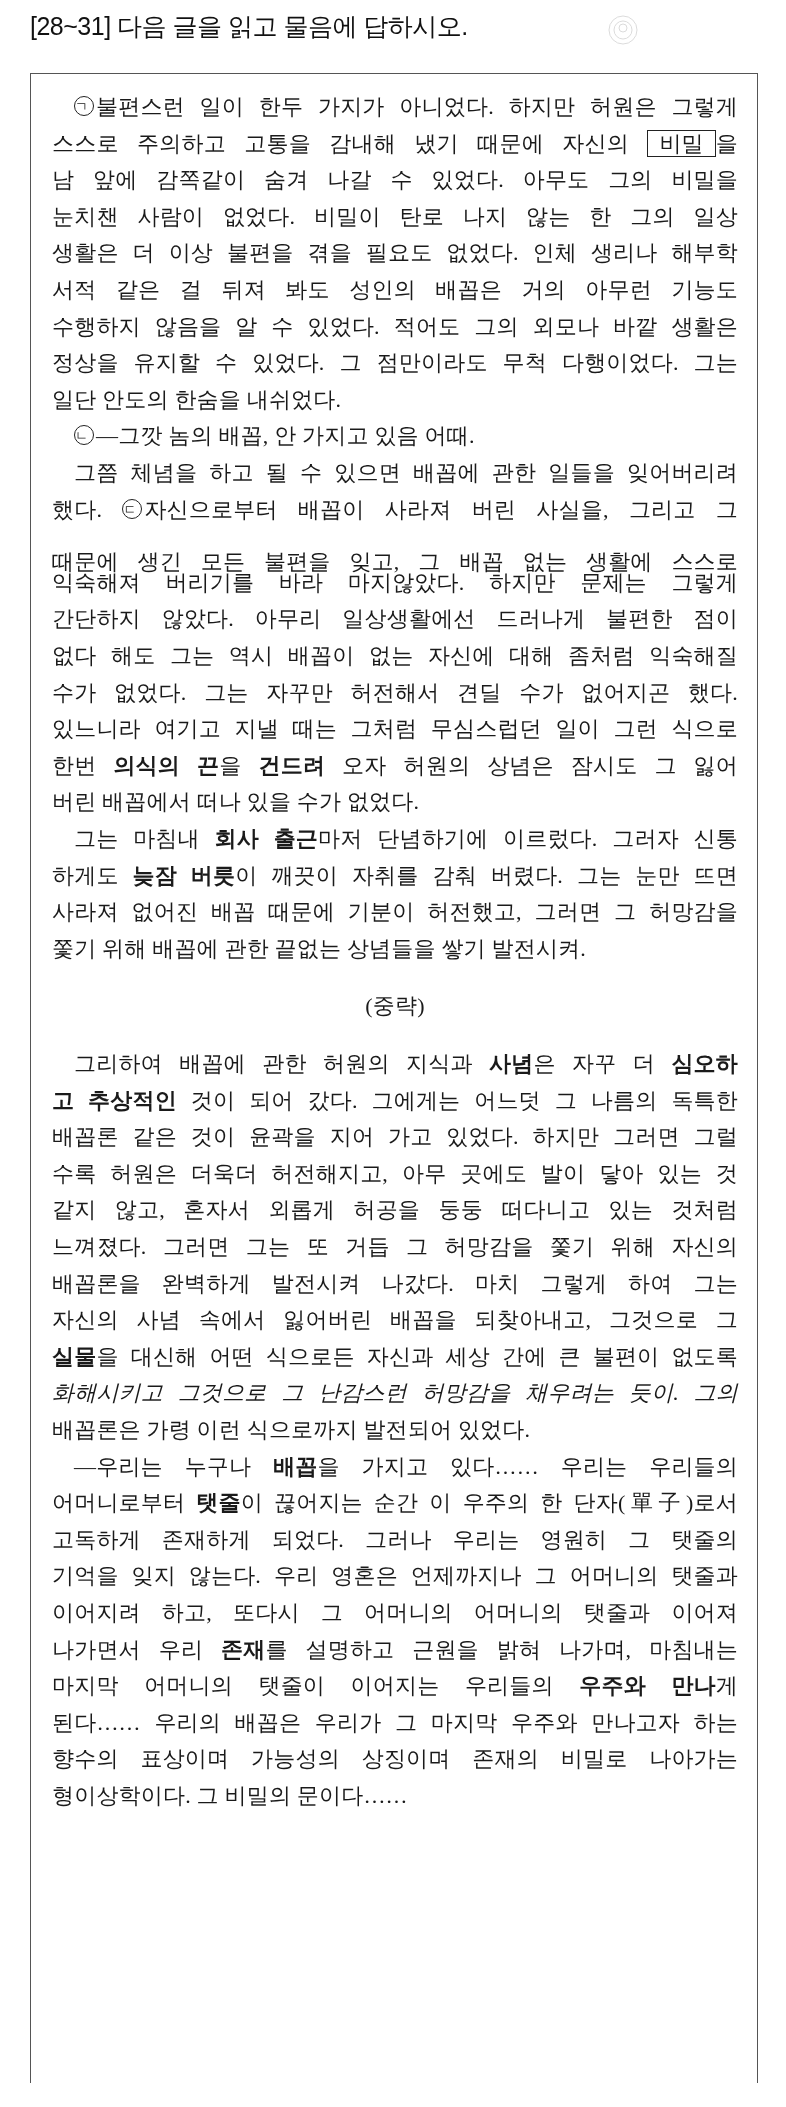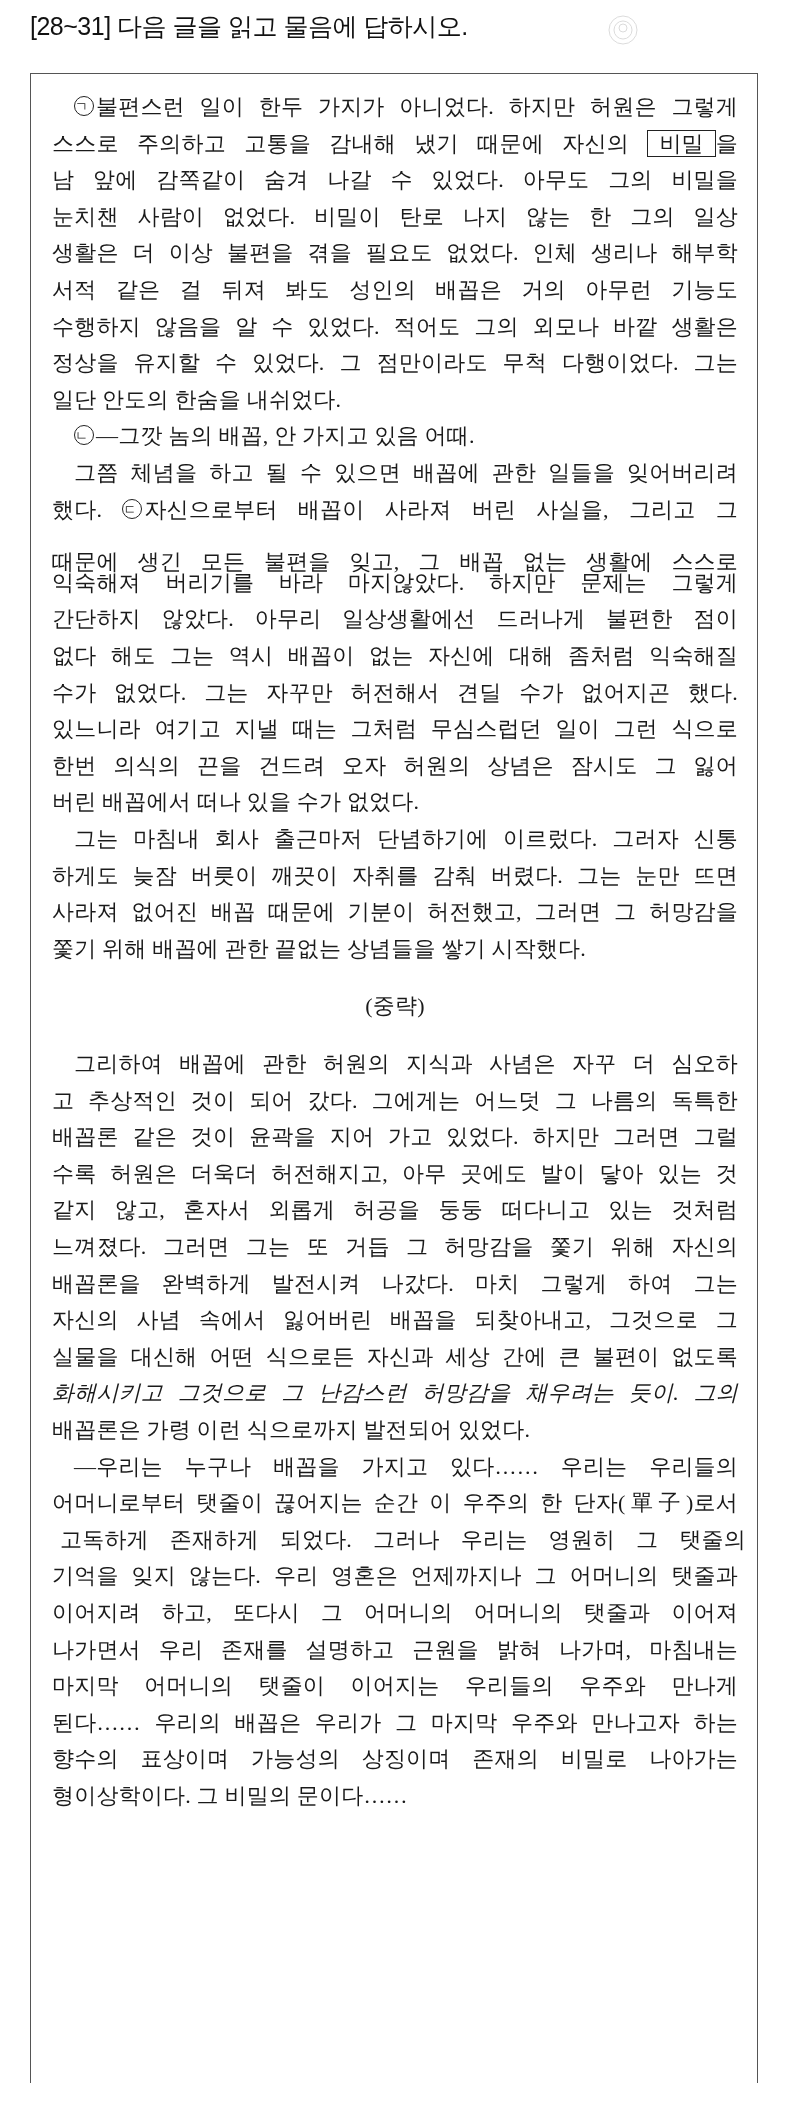--- a/index.html
+++ b/index.html
@@ -28,21 +28,21 @@
   }
   .line {
     position: absolute; left: 52px; width: 686px;
     font-size: 22px; line-height: 30px; height: 30px;
     white-space: nowrap; text-align: justify; text-align-last: justify;
     letter-spacing: 0.2px;
   }
   .line.last { text-align-last: left; }
   .line.center { text-align: center; text-align-last: center; }
   .u { text-underline-offset: 5px; text-decoration-thickness: 1.5px; }
-  .b { font-weight: normal; margin-top: 24px; }
+  .b { font-weight: bold; margin-top: 24px; }
   .boxed { border: 1.5px solid #222; padding: 0 11px; }
   .marker {
     display: inline-block; width: 20px; height: 20px; border: 1.3px solid #222; border-radius: 50%;
     font-size: 13px; line-height: 19px; text-align: center; vertical-align: 3px; margin-right: 2px;
     font-family: "DejaVu Sans", sans-serif; box-sizing: border-box;
   }
 </style>
 </head>
 <body>
 
@@ -75,36 +75,36 @@
     <div class="line" style="top: 567.8px;"><span class="u">익숙해져 버리기를 바라 마지않았다.</span><span class=""> 하지만 문제는 그렇게</span></div>
     <div class="line" style="top: 604.4px;"><span class="">간단하지 않았다. 아무리 일상생활에선 드러나게 불편한 점이</span></div>
     <div class="line" style="top: 641px;"><span class="">없다 해도 그는 역시 배꼽이 없는 자신에 대해 좀처럼 익숙해질</span></div>
     <div class="line" style="top: 677.6px;"><span class="">수가 없었다. 그는 자꾸만 허전해서 견딜 수가 없어지곤 했다.</span></div>
     <div class="line" style="top: 714.2px;"><span class="">있느니라 여기고 지낼 때는 그처럼 무심스럽던 일이 그런 식으로</span></div>
     <div class="line" style="top: 750.8px;"><span class="">한번 </span><span class="b">의식의 끈</span><span class="">을 </span><span class="b">건드려</span><span class=""> 오자 허원의 상념은 잠시도 그 잃어</span></div>
     <div class="line last" style="top: 787.4px;"><span class="">버린 배꼽에서 떠나 있을 수가 없었다.</span></div>
     <div class="line" style="left: 74px; width: 664px; top: 824px;"><span class="">그는 마침내 </span><span class="b">회사 출근</span><span class="">마저 단념하기에 이르렀다. 그러자 신통</span></div>
     <div class="line" style="top: 860.6px;"><span class="">하게도 </span><span class="b">늦잠 버릇</span><span class="">이 깨끗이 자취를 감춰 버렸다. 그는 눈만 뜨면</span></div>
     <div class="line" style="top: 897.2px;"><span class="">사라져 없어진 배꼽 때문에 기분이 허전했고, 그러면 그 허망감을</span></div>
-    <div class="line last" style="top: 933.8px;"><span class="">쫓기 위해 배꼽에 관한 끝없는 상념들을 쌓기 시작했다.</span></div>
+    <div class="line last" style="top: 933.8px;"><span class="">쫓기 위해 배꼽에 관한 끝없는 상념들을 쌓기 발전시켜.</span></div>
     <div class="line center" style="top: 991.4px;">(중략)</div>
     <div class="line" style="left: 74px; width: 664px; top: 1049px;"><span class="">그리하여 배꼽에 관한 허원의 지식과 </span><span class="b">사념</span><span class="">은 자꾸 더 </span><span class="b">심오하</span></div>
     <div class="line" style="top: 1085.6px;"><span class="b">고 추상적인</span><span class=""> 것이 되어 갔다. 그에게는 어느덧 그 나름의 독특한</span></div>
     <div class="line" style="top: 1122.2px;"><span class="">배꼽론 같은 것이 윤곽을 지어 가고 있었다. 하지만 그러면 그럴</span></div>
     <div class="line" style="top: 1158.8px;"><span class="">수록 허원은 더욱더 허전해지고, 아무 곳에도 발이 닿아 있는 것</span></div>
     <div class="line" style="top: 1195.4px;"><span class="">같지 않고, 혼자서 외롭게 허공을 둥둥 떠다니고 있는 것처럼</span></div>
     <div class="line" style="top: 1232px;"><span class="">느껴졌다. 그러면 그는 또 거듭 그 허망감을 쫓기 위해 자신의</span></div>
     <div class="line" style="top: 1268.6px;"><span class="">배꼽론을 완벽하게 발전시켜 나갔다. 마치 그렇게 하여 그는</span></div>
     <div class="line" style="top: 1305.2px;"><span class="">자신의 사념 속에서 잃어버린 배꼽을 되찾아내고, 그것으로 그</span></div>
     <div class="line" style="top: 1341.8px;"><span class="b">실물</span><span class="">을 대신해 어떤 식으로든 자신과 세상 간에 큰 불편이 없도록</span></div>
     <div class="line" style="top: 1378.4px; font-style: italic;"><span class="">화해시키고 그것으로 그 난감스런 허망감을 채우려는 듯이. 그의</span></div>
     <div class="line last" style="top: 1415px;"><span class="">배꼽론은 가령 이런 식으로까지 발전되어 있었다.</span></div>
     <div class="line" style="left: 74px; width: 664px; top: 1451.6px;"><span class="">―우리는 누구나 </span><span class="b">배꼽</span><span class="">을 가지고 있다…… 우리는 우리들의</span></div>
     <div class="line" style="top: 1488.2px;"><span class="">어머니로부터 </span><span class="b">탯줄</span><span class="">이 끊어지는 순간 이 우주의 한 단자(單子)로서</span></div>
-    <div class="line" style="top: 1524.8px; margin-left: 8px;"><span class="">고독하게 존재하게 되었다. 그러나 우리는 영원히 그 탯줄의</span></div>
+    <div class="line" style="top: 1524.8px;"><span class="">고독하게 존재하게 되었다. 그러나 우리는 영원히 그 탯줄의</span></div>
     <div class="line" style="top: 1561.4px;"><span class="">기억을 잊지 않는다. 우리 영혼은 언제까지나 그 어머니의 탯줄과</span></div>
     <div class="line" style="top: 1598px;"><span class="">이어지려 하고, 또다시 그 어머니의 어머니의 탯줄과 이어져</span></div>
     <div class="line" style="top: 1634.6px;"><span class="">나가면서 우리 </span><span class="b">존재</span><span class="">를 설명하고 근원을 밝혀 나가며, 마침내는</span></div>
     <div class="line" style="top: 1671.2px;"><span class="">마지막 어머니의 탯줄이 이어지는 우리들의 </span><span class="b">우주와 만나</span><span class="">게</span></div>
     <div class="line" style="top: 1707.8px;"><span class="">된다…… 우리의 배꼽은 우리가 그 마지막 우주와 만나고자 하는</span></div>
     <div class="line" style="top: 1744.4px;"><span class="">향수의 표상이며 가능성의 상징이며 존재의 비밀로 나아가는</span></div>
     <div class="line last" style="top: 1781px;"><span class="">형이상학이다. 그 비밀의 문이다……</span></div>
   </div>
 
 </body></html>

